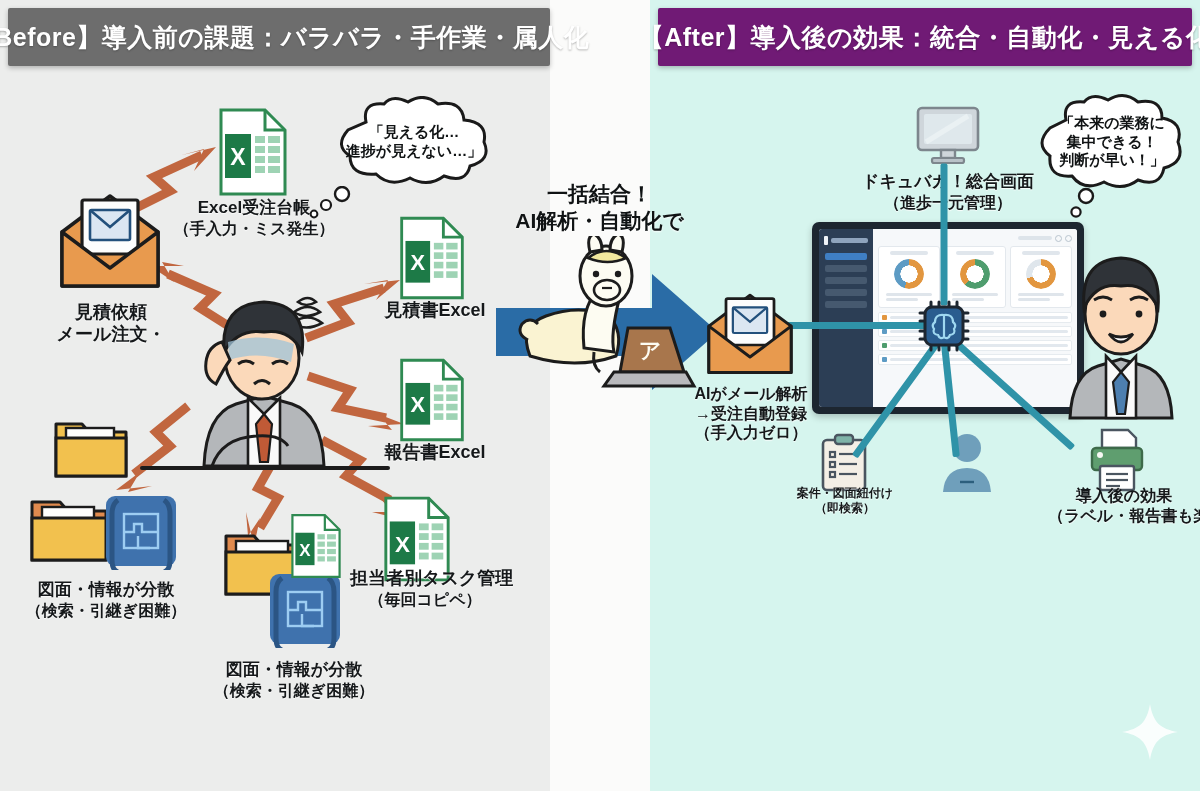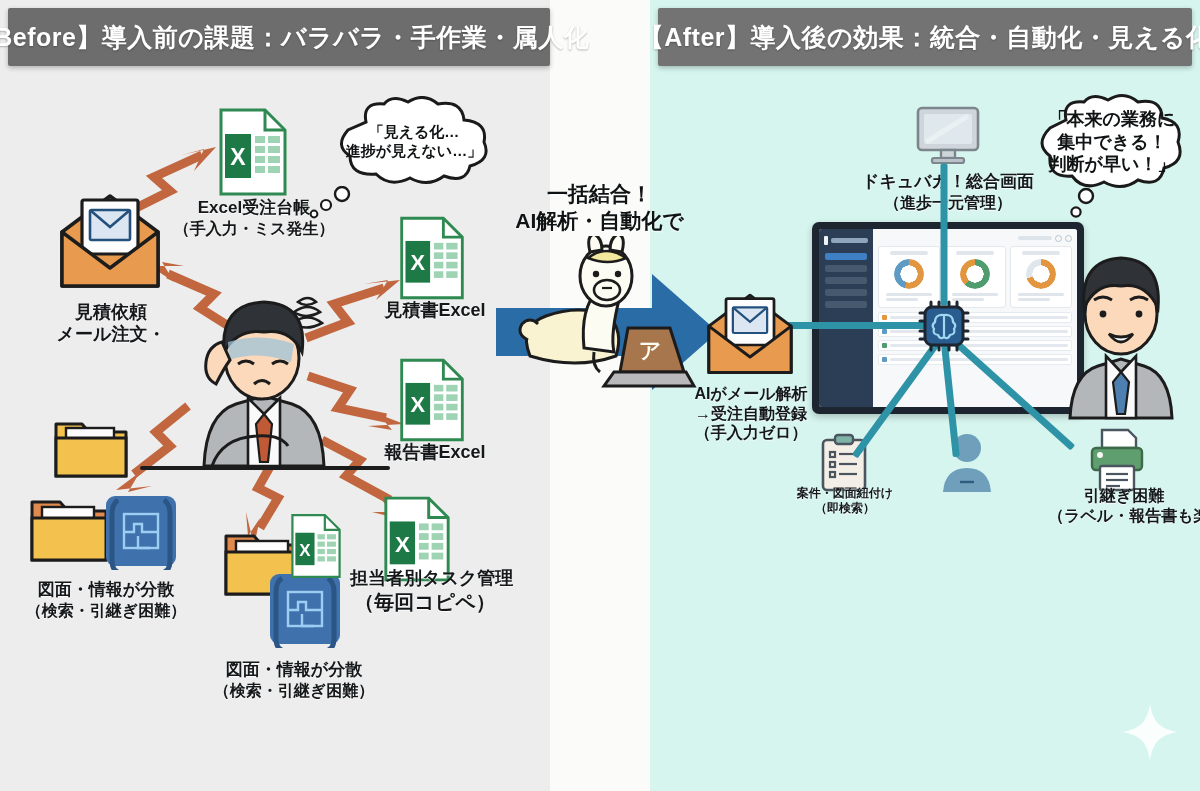--- a/index.html
+++ b/index.html
@@ -20,21 +20,21 @@
   
   .hdr{
     position:absolute;height:58px;border-radius:2px;
     display:flex;align-items:center;justify-content:center;
     color:#ffffff;font-weight:bold;letter-spacing:.5px;
     text-shadow:0 1px 2px rgba(0,0,0,.28);
     box-shadow:0 2px 5px rgba(0,0,0,.25);
     white-space:nowrap;
   }
   #hdr-before{left:8px;top:8px;width:542px;background:#6d6d6d;font-size:25px;}
-  #hdr-after{left:658px;top:8px;width:534px;background:#737373;font-size:25px;}
+  #hdr-after{left:658px;top:8px;width:534px;background:#701a75;font-size:25px;}
 
   
   .cap{
     position:absolute;text-align:center;color:#15181a;
     font-weight:bold;line-height:1.22;white-space:nowrap;
     text-shadow:0 1px 1px rgba(255,255,255,.85);
   }
 
   
   .bolt{position:absolute;}
@@ -273,21 +273,21 @@
       <rect x="40" y="40" width="10" height="7"></rect>
         <rect x="53" y="40" width="12" height="7"></rect>
       <rect x="40" y="50" width="10" height="7"></rect>
         <rect x="53" y="50" width="12" height="7"></rect>
       <rect x="40" y="60" width="10" height="7"></rect>
         <rect x="53" y="60" width="12" height="7"></rect>
     </g>
   </svg>
   <div class="cap" style="left:350px;top:568px;width:150px;font-size:18px">
     <div>担当者別タスク管理</div>
-    <div style="font-size:20px">（毎回コピペ）</div>
+    <div style="font-size:16px">（毎回コピペ）</div>
   </div>
 
   <svg style="position:absolute;left:52px;top:410px" width="78" height="72" viewBox="0 0 78 72">
     <path d="M4 14 H30 L37 22 H74 V66 H4 Z" fill="#f2c14e" stroke="#1c1c1c" stroke-width="3" stroke-linejoin="round"></path>
     <rect x="14" y="18" width="48" height="22" fill="#fdfdfd" stroke="#1c1c1c" stroke-width="2.4"></rect>
     <path d="M4 28 H74 V66 H4 Z" fill="#f2c14e" stroke="#1c1c1c" stroke-width="3"></path>
   </svg>
 
   <svg style="position:absolute;left:28px;top:490px" width="84" height="76" viewBox="0 0 84 76">
     <path d="M4 12 H32 L40 21 H78 V70 H4 Z" fill="#e08a4e" stroke="#1c1c1c" stroke-width="3" stroke-linejoin="round"></path>
@@ -395,21 +395,21 @@
     <div>ドキュバカ！総合画面</div>
     <div style="font-size:16px">（進歩一元管理）</div>
   </div>
 
   <div class="bubble" style="left:1036px;top:92px;width:152px;height:100px">
     <svg width="152" height="100" viewBox="0 0 152 100" style="position:absolute;inset:0">
       <path d="M30 28 Q26 8 48 10 Q56 0 72 8 Q88 -2 102 10 Q126 6 126 26
                Q148 30 142 50 Q150 70 128 76 Q124 96 102 88 Q86 100 68 90
                Q48 100 36 84 Q12 86 14 64 Q-2 52 14 36 Z" fill="#ffffff" stroke="#1a1a1a" stroke-width="3"></path>
     </svg>
-    <div class="txt" style="font-size:18px">
+    <div class="txt" style="font-size:15px">
       <span>「本来の業務に</span>
       <span>集中できる！</span>
       <span>判断が早い！」</span>
     </div>
   </div>
   <svg style="position:absolute;left:1060px;top:186px" width="40" height="44" viewBox="0 0 40 44">
     <circle cx="26" cy="10" r="7" fill="#ffffff" stroke="#1a1a1a" stroke-width="2.4"></circle>
     <circle cx="16" cy="26" r="4.6" fill="#ffffff" stroke="#1a1a1a" stroke-width="2.2"></circle>
   </svg>
 
@@ -551,21 +551,21 @@
     <rect x="6" y="20" width="50" height="22" rx="4" fill="#5f9e6f" stroke="#3d6a49" stroke-width="2.4"></rect>
     <circle cx="14" cy="27" r="3" fill="#f6f8f3"></circle>
     <rect x="14" y="38" width="34" height="24" rx="2" fill="#ffffff" stroke="#4a5560" stroke-width="2.4"></rect>
     <g stroke="#4a5560" stroke-width="2.2">
         <path d="M20 46 h22"></path>
         <path d="M20 52 h22"></path>
         <path d="M20 58 h14"></path>
       </g>
   </svg>
   <div class="cap" style="left:1048px;top:486px;width:152px;font-size:16px">
-    <div>引継ぎ困難</div>
+    <div>導入後の効果</div>
     <div>（ラベル・報告書も楽々）</div>
   </div>
 
   <svg style="position:absolute;left:1054px;top:248px" width="134" height="172" viewBox="0 0 134 172">
     <path d="M16 170 q2 -44 28 -52 l23 -7 l23 7 q26 8 28 52 Z" fill="#b4b7ba" stroke="#1c1c1c" stroke-width="3"></path>
     <path d="M52 108 L67 124 L82 108 L82 170 L52 170 Z" fill="#fafafa" stroke="#1c1c1c" stroke-width="2.6"></path>
     <path d="M67 124 L75 134 L71 166 L63 166 L59 134 Z" fill="#4d7fb0" stroke="#1c1c1c" stroke-width="2.2"></path>
     <ellipse cx="67" cy="66" rx="36" ry="40" fill="#fbd9ba" stroke="#1c1c1c" stroke-width="3"></ellipse>
     <path d="M30 60 q-4 -48 37 -50 q41 2 37 50 q-12 -26 -37 -22 q-25 -4 -37 22 Z" fill="#2f3338" stroke="#1c1c1c" stroke-width="3"></path>
     <path d="M40 52 q9 -6 18 0" fill="none" stroke="#1c1c1c" stroke-width="2.8"></path>

